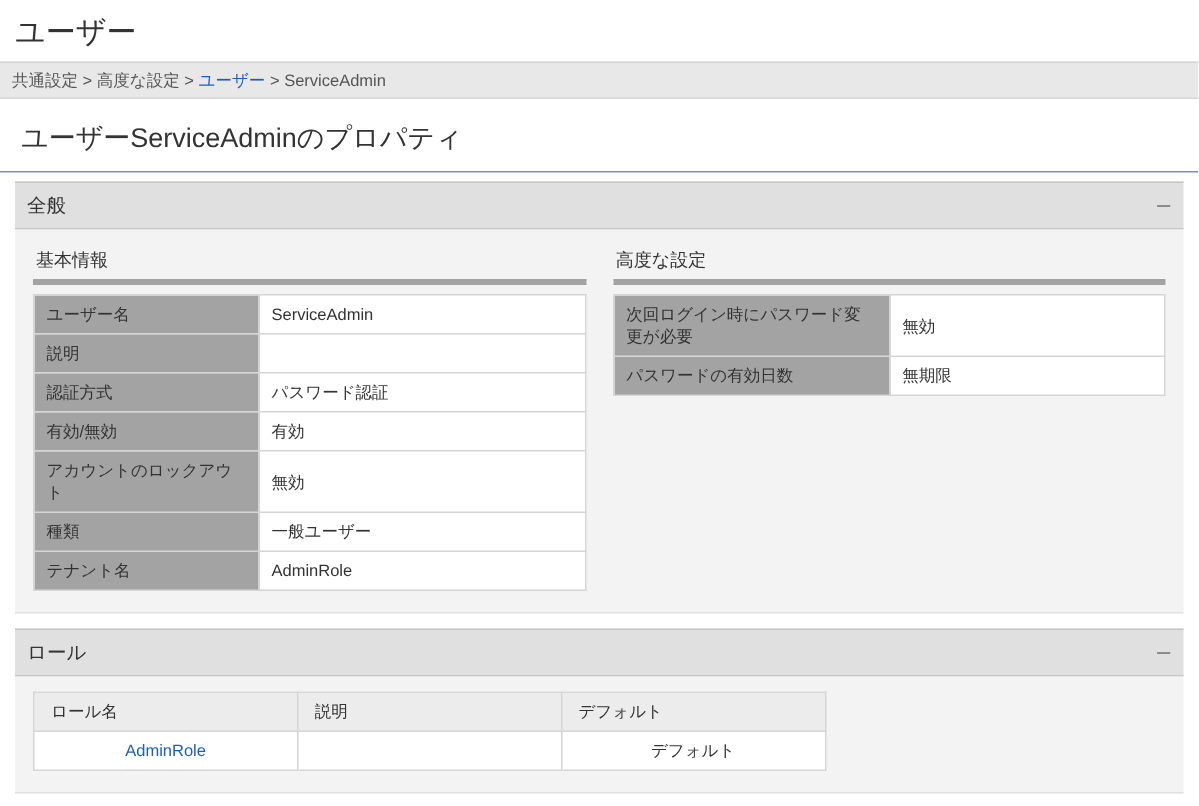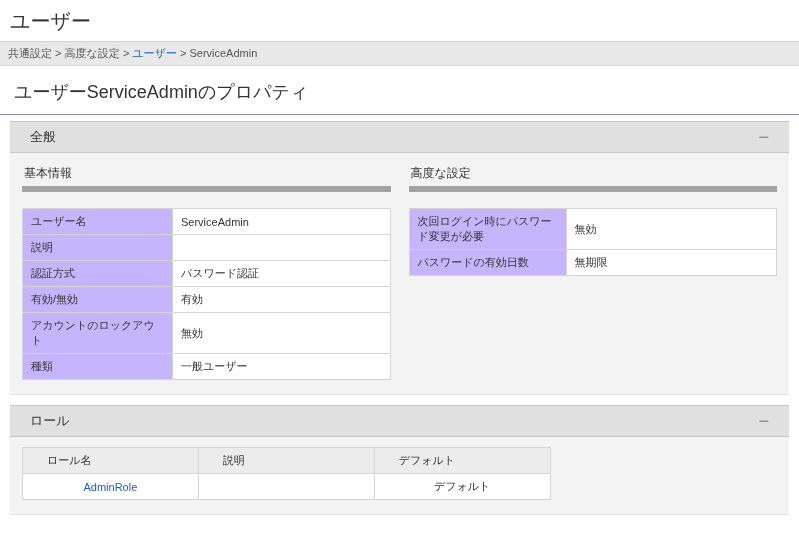--- a/index.html
+++ b/index.html
@@ -34,64 +34,64 @@
     background: #808faa;
     margin: 0 0 6px;
   }
   .panel {
     margin: 6px 10px 10px;
   }
   .panel-hd {
     background: #e0e0e0;
     border-top: 1px solid #c7c7c7;
     border-bottom: 1px solid #c7c7c7;
-    padding: 6px 20px;
+    padding: 6px 8px;
     font-size: 13px;
     display: flex;
     justify-content: space-between;
     align-items: center;
   }
   .collapse-icon { color: #888; font-size: 18px; line-height: 12px; }
   .panel-body {
     background: #f3f3f3;
     border-bottom: 1px solid #e2e2e2;
     padding: 10px 12px 14px;
   }
   .columns { display: flex; gap: 18px; }
   .col { flex: 1; }
   .sub-title {
-    border-bottom: 6px solid #a3a3a3;
+    border-bottom: 4px solid #a3a3a3;
     padding: 2px 2px 4px;
-    margin-bottom: 16px;
+    margin-bottom: 6px;
     font-size: 12px;
   }
   table.kv {
     width: 100%;
     border-collapse: collapse;
     background: #fff;
   }
   table.kv th, table.kv td {
     border: 1px solid #d5d5d5;
     padding: 5px 8px;
     font-size: 11px;
     text-align: left;
     font-weight: normal;
   }
   table.kv th {
-    background: #c4b5fd;
+    background: #a3a3a3;
     width: 150px;
   }
   table.grid {
     width: 70%;
     border-collapse: collapse;
     background: #fff;
   }
   table.grid th, table.grid td {
     border: 1px solid #d5d5d5;
-    padding: 5px 24px;
+    padding: 5px 11px;
     font-size: 11px;
     text-align: left;
     font-weight: normal;
   }
   table.grid th { background: #ececec; }
   table.grid td.center { text-align: center; }
   table.grid td a { color: #1a5fbf; text-decoration: none; }
 </style>
 </head>
 <body>
@@ -139,29 +139,33 @@
                 <td>有効</td>
               </tr>
           <tr>
                 <th>アカウントのロックアウト</th>
                 <td>無効</td>
               </tr>
           <tr>
                 <th>種類</th>
                 <td>一般ユーザー</td>
               </tr>
+          <tr>
+                <th>テナント名</th>
+                <td>AdminRole</td>
+              </tr>
         </tbody>
           </table>
       </div>
       <div class="col">
         <div class="sub-title">高度な設定</div>
         <table class="kv">
           <tbody>
               <tr>
-                <th style="width:157px">次回ログイン時にパスワード変更が必要</th>
+                <th style="width:184px">次回ログイン時にパスワード変更が必要</th>
                 <td>無効</td>
               </tr>
           <tr>
                 <th>パスワードの有効日数</th>
                 <td>無期限</td>
               </tr>
         </tbody>
           </table>
       </div>
     </div>

